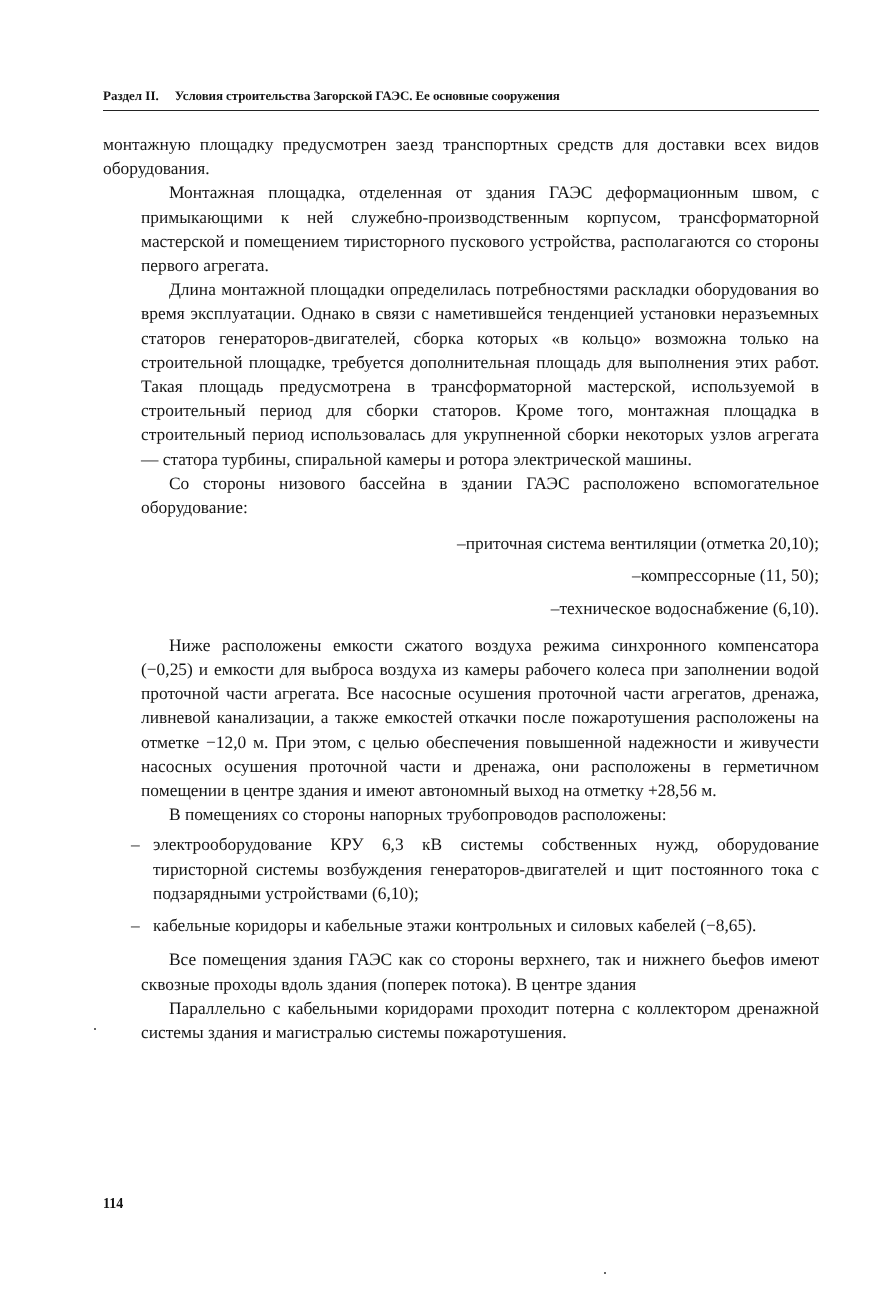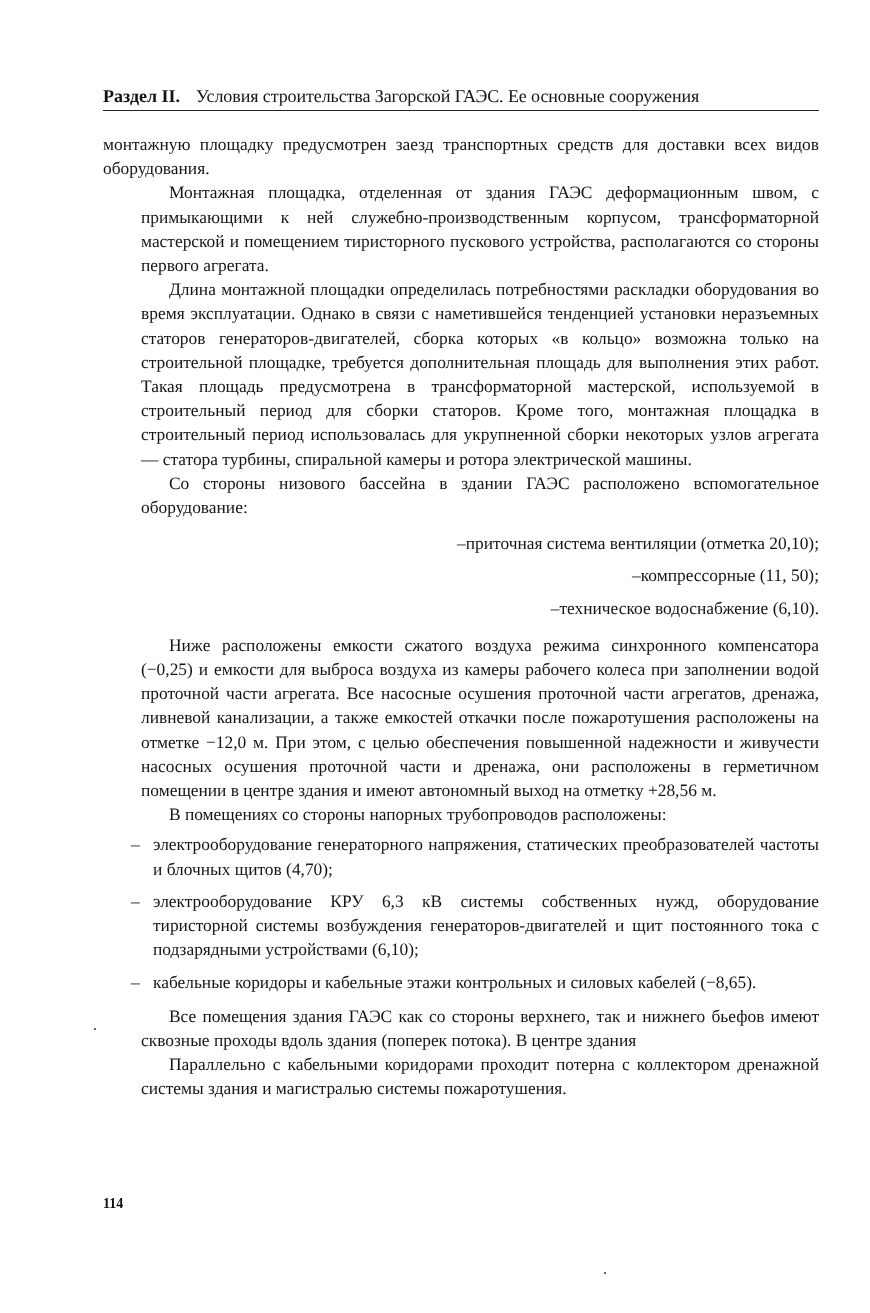--- a/index.html
+++ b/index.html
@@ -6,24 +6,24 @@
   body { width: 870px; height: 1313px; position: relative; overflow: hidden; }
   .page {
     position: absolute; left: 103px; top: 84px; width: 716px;
     font-family: "Liberation Serif", "DejaVu Serif", serif;
     color: #141414; font-size: 17.4px; line-height: 24.2px;
     text-rendering: geometricPrecision;
   }
   .running-head {
     display: flex; align-items: center; height: 24px;
     border-bottom: 1.5px solid #222; padding-bottom: 2px;
-    font-size: 18px;
+    font-size: 13px;
   }
   .running-head .sec { font-weight: bold; margin-right: 16px; }
-  .running-head .title { font-weight: normal; letter-spacing: -0.1px; }
+  .running-head .title { font-weight: bold; letter-spacing: -0.1px; }
   .content { margin-top: 21px; }
   p { margin: 0; text-align: justify; text-align-last: left; hyphens: manual; }
   p.indent { text-indent: 28px; margin-left: 38px; }
   ul { list-style: none; margin: 0; padding: 0; }
   ul.list-a li { padding-left: 50px; text-indent: -22px; margin: 7px 0 8px 0; }
   ul.list-b li { padding-left: 50px; text-indent: -22px; margin: 6px 0 8px 0; text-align: justify; text-align-last: left; }
   ul.list-a { margin: 12px 0 13px 0; text-align: right; }
   ul.list-b { margin: 3px 0 10px 0; }
   .dash { display: inline-block; width: 22px; text-indent: 0; }
   .folio {
@@ -51,21 +51,20 @@
     <ul class="list-a">
       <li><span class="dash">–</span><span>приточная система вентиляции (отметка 20,10);</span></li>
       <li><span class="dash">–</span><span>компрессорные (11, 50);</span></li>
       <li><span class="dash">–</span><span>техническое водоснабжение (6,10).</span></li>
     </ul>
 
     <p class="indent">Ниже расположены емкости сжатого воздуха режима синхронного компенсатора (−0,25) и емкости для выброса воздуха из камеры рабочего колеса при заполнении водой проточной части агрегата. Все насосные осушения проточной части агрегатов, дренажа, ливневой канализации, а также емкостей откачки после пожаротушения расположены на отметке −12,0 м. При этом, с целью обеспечения повышенной надежности и живучести насосных осушения проточной части и дренажа, они расположены в герметичном помещении в центре здания и имеют автономный выход на отметку +28,56 м.</p>
     <p class="indent">В помещениях со стороны напорных трубопроводов расположены:</p>
 
     <ul class="list-b">
-      <li><span class="dash">–</span><span>электрооборудование генераторного напряжения, статических преобразователей частоты и блочных щитов (4,70);</span></li>
       <li><span class="dash">–</span><span>электрооборудование КРУ 6,3 кВ системы собственных нужд, оборудование тиристорной системы возбуждения генераторов-двигателей и щит постоянного тока с подзарядными устройствами (6,10);</span></li>
       <li><span class="dash">–</span><span>кабельные коридоры и кабельные этажи контрольных и силовых кабелей (−8,65).</span></li>
     </ul>
 
     <p class="indent">Все помещения здания ГАЭС как со стороны верхнего, так и нижнего бьефов имеют сквозные проходы вдоль здания (поперек потока). В центре здания</p>
     <p class="indent">Параллельно с кабельными коридорами проходит потерна с коллектором дренажной системы здания и магистралью системы пожаротушения.</p>
   </div>
 </div>
 
 <div class="folio">114</div>

